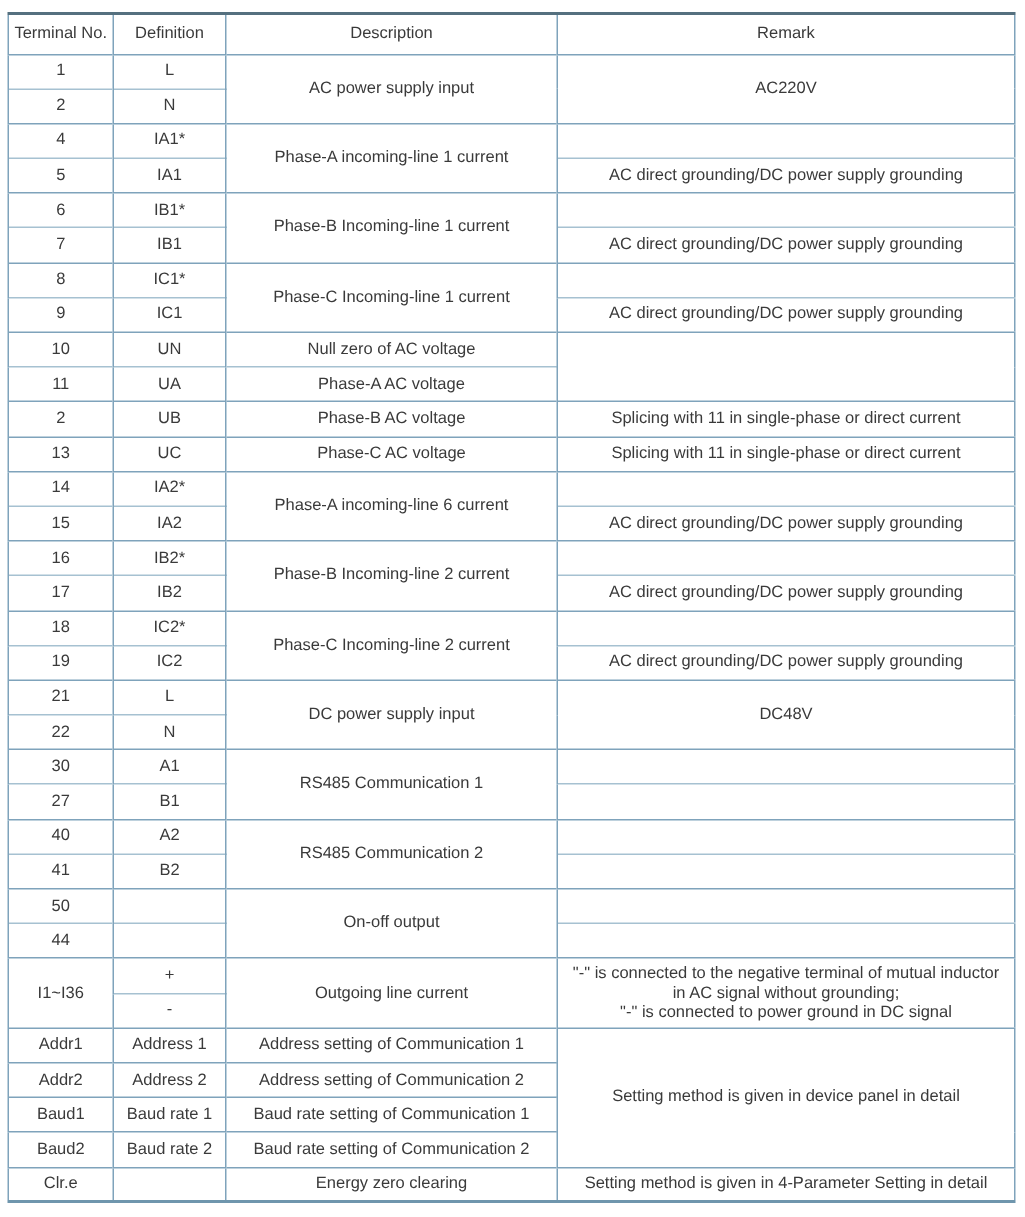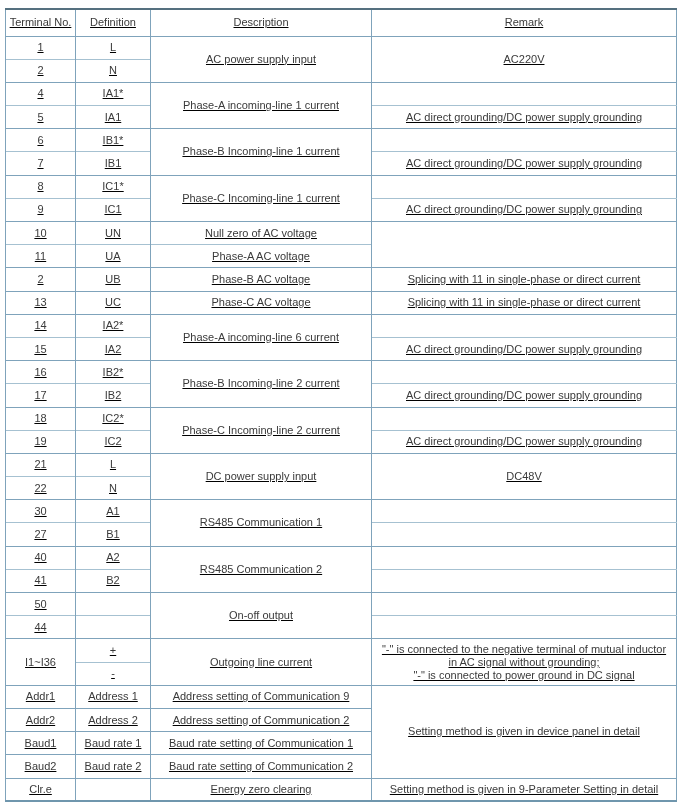--- a/index.html
+++ b/index.html
@@ -17,21 +17,20 @@
   table.term {
     position: absolute;
     left: 5px; top: 8px;
     width: 671px;
     border-collapse: collapse;
     table-layout: fixed;
     border-left: 1px solid #7fa3bb;
     border-right: 1px solid #7fa3bb;
     border-top: 2px solid #55707f;
     border-bottom: 2px solid #6f96ad;
-    text-decoration: underline;
   }
   table.term th, table.term td {
     border-left: 1px solid #7fa3bb;
     font-size: 11px;
     font-weight: normal;
     color: #3a3a3a;
     text-align: center;
     vertical-align: middle;
     padding: 0 3px;
     line-height: 13px;
@@ -219,21 +218,21 @@
           <td rowspan="2" class="left">"-" is connected to the negative terminal of mutual inductor
 in AC signal without grounding;
 "-" is connected to power ground in DC signal</td>
         </tr>
         <tr class="s">
           <td>-</td>
         </tr>
         <tr class="g">
           <td>Addr1</td>
           <td>Address 1</td>
-          <td>Address setting of Communication 9</td>
+          <td>Address setting of Communication 1</td>
           <td rowspan="4">Setting method is given in device panel in detail</td>
         </tr>
         <tr class="g">
           <td>Addr2</td>
           <td>Address 2</td>
           <td>Address setting of Communication 2</td>
         </tr>
         <tr class="g">
           <td>Baud1</td>
           <td>Baud rate 1</td>
@@ -241,17 +240,17 @@
         </tr>
         <tr class="g">
           <td>Baud2</td>
           <td>Baud rate 2</td>
           <td>Baud rate setting of Communication 2</td>
         </tr>
         <tr class="g">
           <td>Clr.e</td>
           <td></td>
           <td>Energy zero clearing</td>
-          <td>Setting method is given in 9-Parameter Setting in detail</td>
+          <td>Setting method is given in 4-Parameter Setting in detail</td>
         </tr>
       </tbody>
   </table>
 </div>
 
 </body></html>

